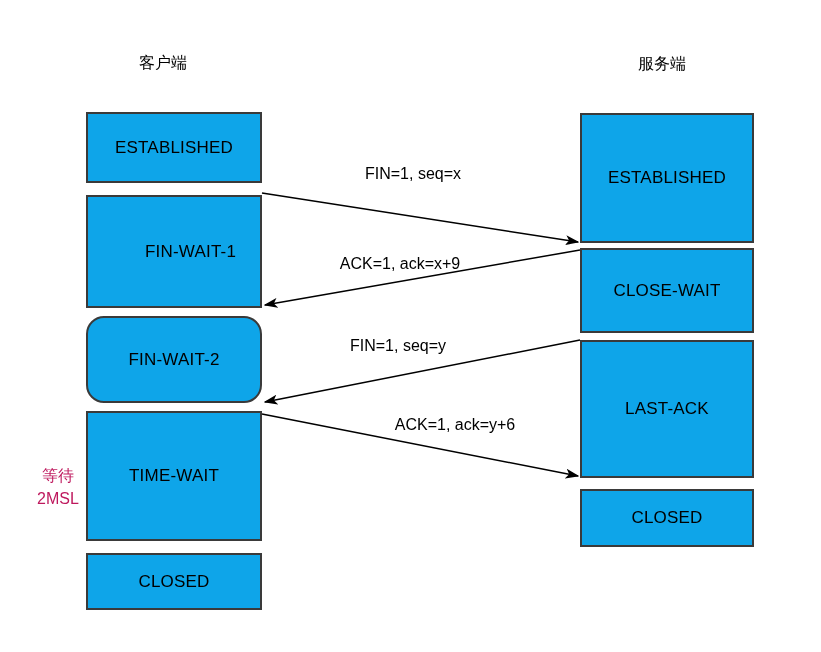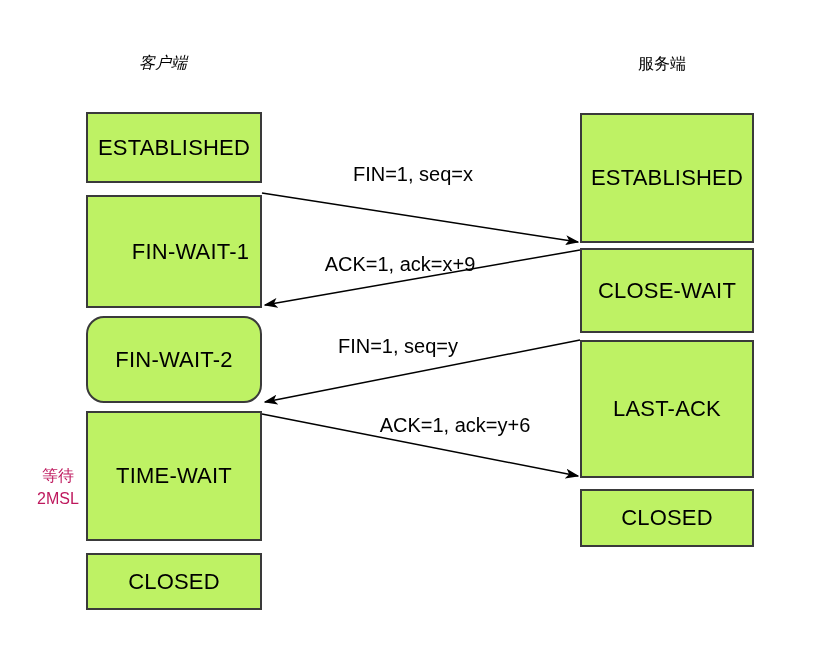--- a/index.html
+++ b/index.html
@@ -19,25 +19,25 @@
     position: absolute;
     transform: translateX(-50%);
     font-size: 16px;
     color: #000000;
     white-space: nowrap;
   }
   .state-box {
     position: absolute;
     box-sizing: border-box;
     border: 2px solid #3a3a3a;
-    background: #bef264;
+    background: #0ea5e9;
     display: flex;
     align-items: center;
     justify-content: center;
-    font-size: 22px;
+    font-size: 17px;
     color: #000000;
     letter-spacing: 0.2px;
     white-space: nowrap;
   }
   
   .c-col  { left: 86px;  width: 176px; }
   .c-established { top: 112px; height: 71px; }
   .c-finwait1    { top: 195px; height: 113px; padding-left: 33px; }
   .c-finwait2    { top: 316px; height: 87px; border-radius: 18px; }
   .c-timewait    { top: 411px; height: 130px; }
@@ -52,21 +52,21 @@
   #arrow-layer {
     position: absolute;
     left: 0; top: 0;
     width: 821px;
     height: 652px;
     pointer-events: none;
   }
   .msg-label {
     position: absolute;
     transform: translate(-50%, -50%);
-    font-size: 20px;
+    font-size: 16px;
     color: #000000;
     white-space: nowrap;
     background: transparent;
   }
   .lbl-fin-x { left: 413px; top: 174px; }
   .lbl-ack-x { left: 400px; top: 264px; }
   .lbl-fin-y { left: 398px; top: 346px; }
   .lbl-ack-y { left: 455px; top: 425px; }
 
   .side-note {
@@ -79,21 +79,21 @@
     color: #be185d;
     text-align: center;
     white-space: nowrap;
   }
 </style>
 </head>
 <body>
 
 <div id="canvas">
 
-  <div class="col-title" style="left:163px; top:53px;font-style:italic;">客户端</div>
+  <div class="col-title" style="left:163px; top:53px;">客户端</div>
   <div class="col-title" style="left:662px; top:54px;">服务端</div>
 
   <div class="state-box c-col c-established">ESTABLISHED</div>
   <div class="state-box c-col c-finwait1">FIN-WAIT-1</div>
   <div class="state-box c-col c-finwait2">FIN-WAIT-2</div>
   <div class="state-box c-col c-timewait">TIME-WAIT</div>
   <div class="state-box c-col c-closed">CLOSED</div>
 
   <div class="state-box s-col s-established">ESTABLISHED</div>
   <div class="state-box s-col s-lastack">LAST-ACK</div>

